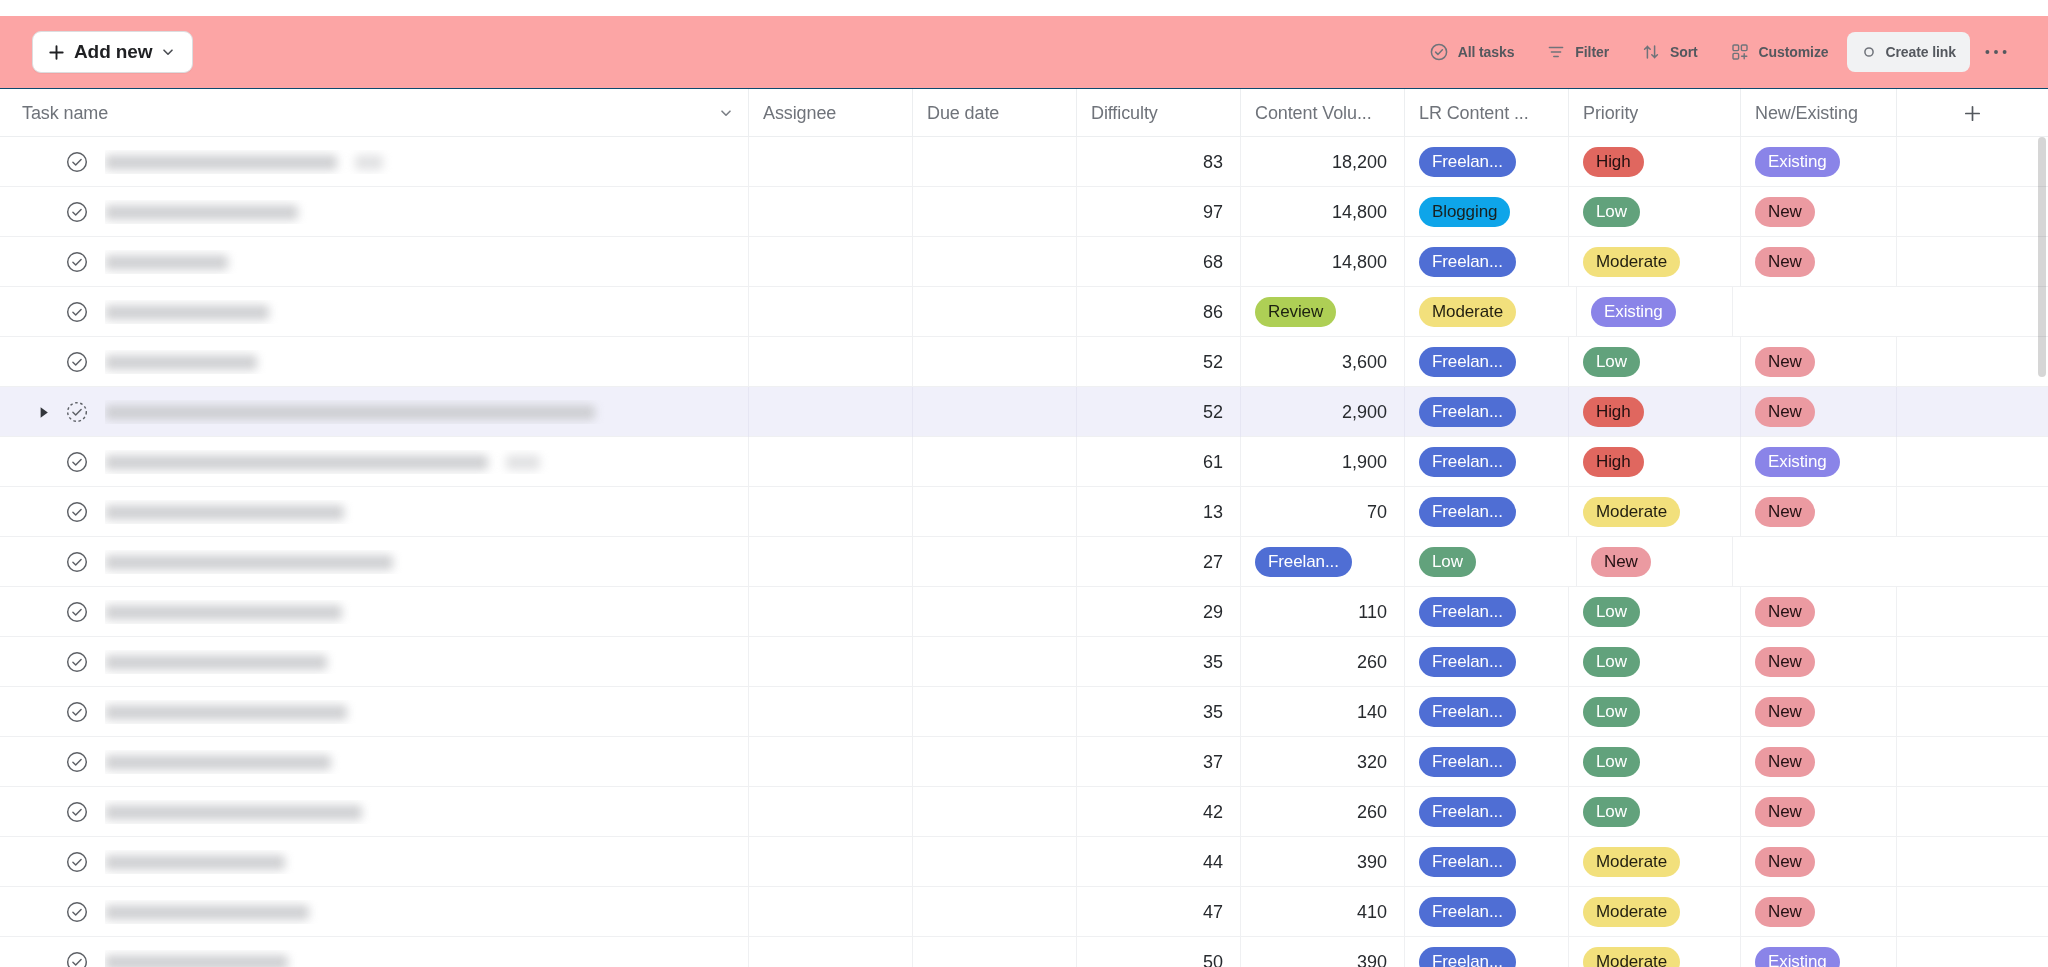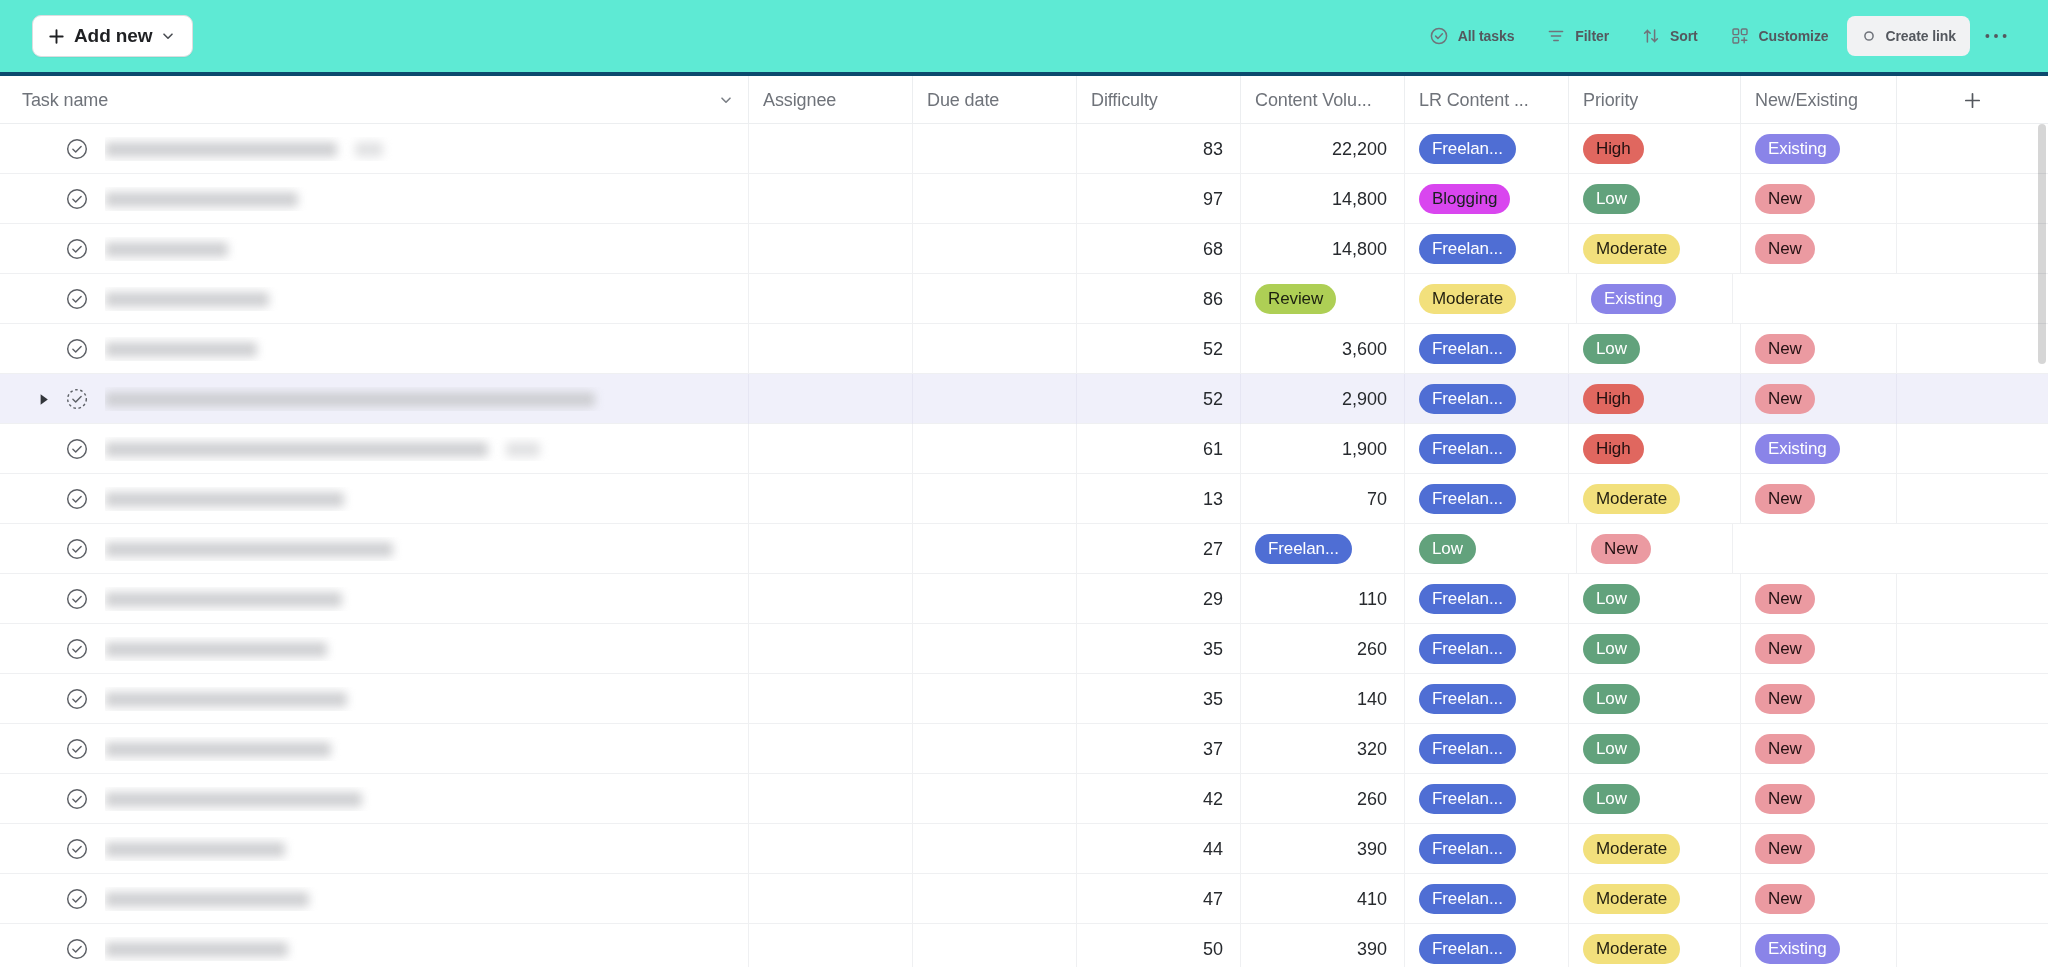--- a/index.html
+++ b/index.html
@@ -23,22 +23,23 @@
     position: relative;
   }
 
   
   .toolbar {
     height: 72px;
     min-height: 72px;
     display: flex;
     align-items: center;
     padding: 0 30px 0 32px;
-    background: #5eead4;
+    background: #fca5a5;
     position: relative;
+    margin-top: 16px;
   }
 
   .add-new-btn {
     display: inline-flex;
     align-items: center;
     gap: 9px;
     height: 42px;
     padding: 0 17px 0 15px;
     border: 1px solid #dcdddf;
     border-radius: 9px;
@@ -94,21 +95,21 @@
   }
 
   .icon { display: inline-flex; align-items: center; justify-content: center; }
   .icon svg { display: block; }
 
   
   .table-wrap {
     flex: 1 1 auto;
     overflow: hidden;
     position: relative;
-    border-top: 4px solid #0c4a6e;
+    border-top: 1px solid #0c4a6e;
   }
 
   .grid-row {
     display: flex;
     width: 2048px;
     align-items: stretch;
   }
 
   
   .c-name      { width: 749px; min-width: 749px; }
@@ -402,21 +403,21 @@
               </svg>
             </span>
             <span class="task-text">
               <span class="redact" style="width: 232px;"></span>
               <span class="redact" style="width: 28px; margin-left: 18px; opacity: 0.55;"></span>
             </span>
           </div>
           <div class="cell c-assignee"></div>
           <div class="cell c-duedate"></div>
           <div class="cell num c-difficulty">83</div>
-          <div class="cell num c-volume">22,200</div>
+          <div class="cell num c-volume">18,200</div>
           <div class="cell c-lrcontent">
             <span class="badge" style="background: rgb(79, 110, 212); color: rgb(255, 255, 255);">Freelan...</span>
           </div>
           <div class="cell c-priority">
             <span class="badge" style="background: rgb(224, 103, 95); color: rgb(34, 16, 16);">High</span>
           </div>
           <div class="cell c-newexist">
             <span class="badge" style="background: rgb(138, 132, 232); color: rgb(255, 255, 255);">Existing</span>
           </div>
           <div class="cell c-plus"></div>
@@ -438,21 +439,21 @@
             </span>
             <span class="task-text">
               <span class="redact" style="width: 193px;"></span>
             </span>
           </div>
           <div class="cell c-assignee"></div>
           <div class="cell c-duedate"></div>
           <div class="cell num c-difficulty">97</div>
           <div class="cell num c-volume">14,800</div>
           <div class="cell c-lrcontent">
-            <span class="badge" style="background: #d946ef; color: rgb(24, 32, 31);">Blogging</span>
+            <span class="badge" style="background: #0ea5e9; color: rgb(24, 32, 31);">Blogging</span>
           </div>
           <div class="cell c-priority">
             <span class="badge" style="background: rgb(98, 162, 124); color: rgb(255, 255, 255);">Low</span>
           </div>
           <div class="cell c-newexist">
             <span class="badge" style="background: rgb(235, 154, 161); color: rgb(36, 17, 19);">New</span>
           </div>
           <div class="cell c-plus"></div>
         </div>
         <div class="grid-row data-row">

